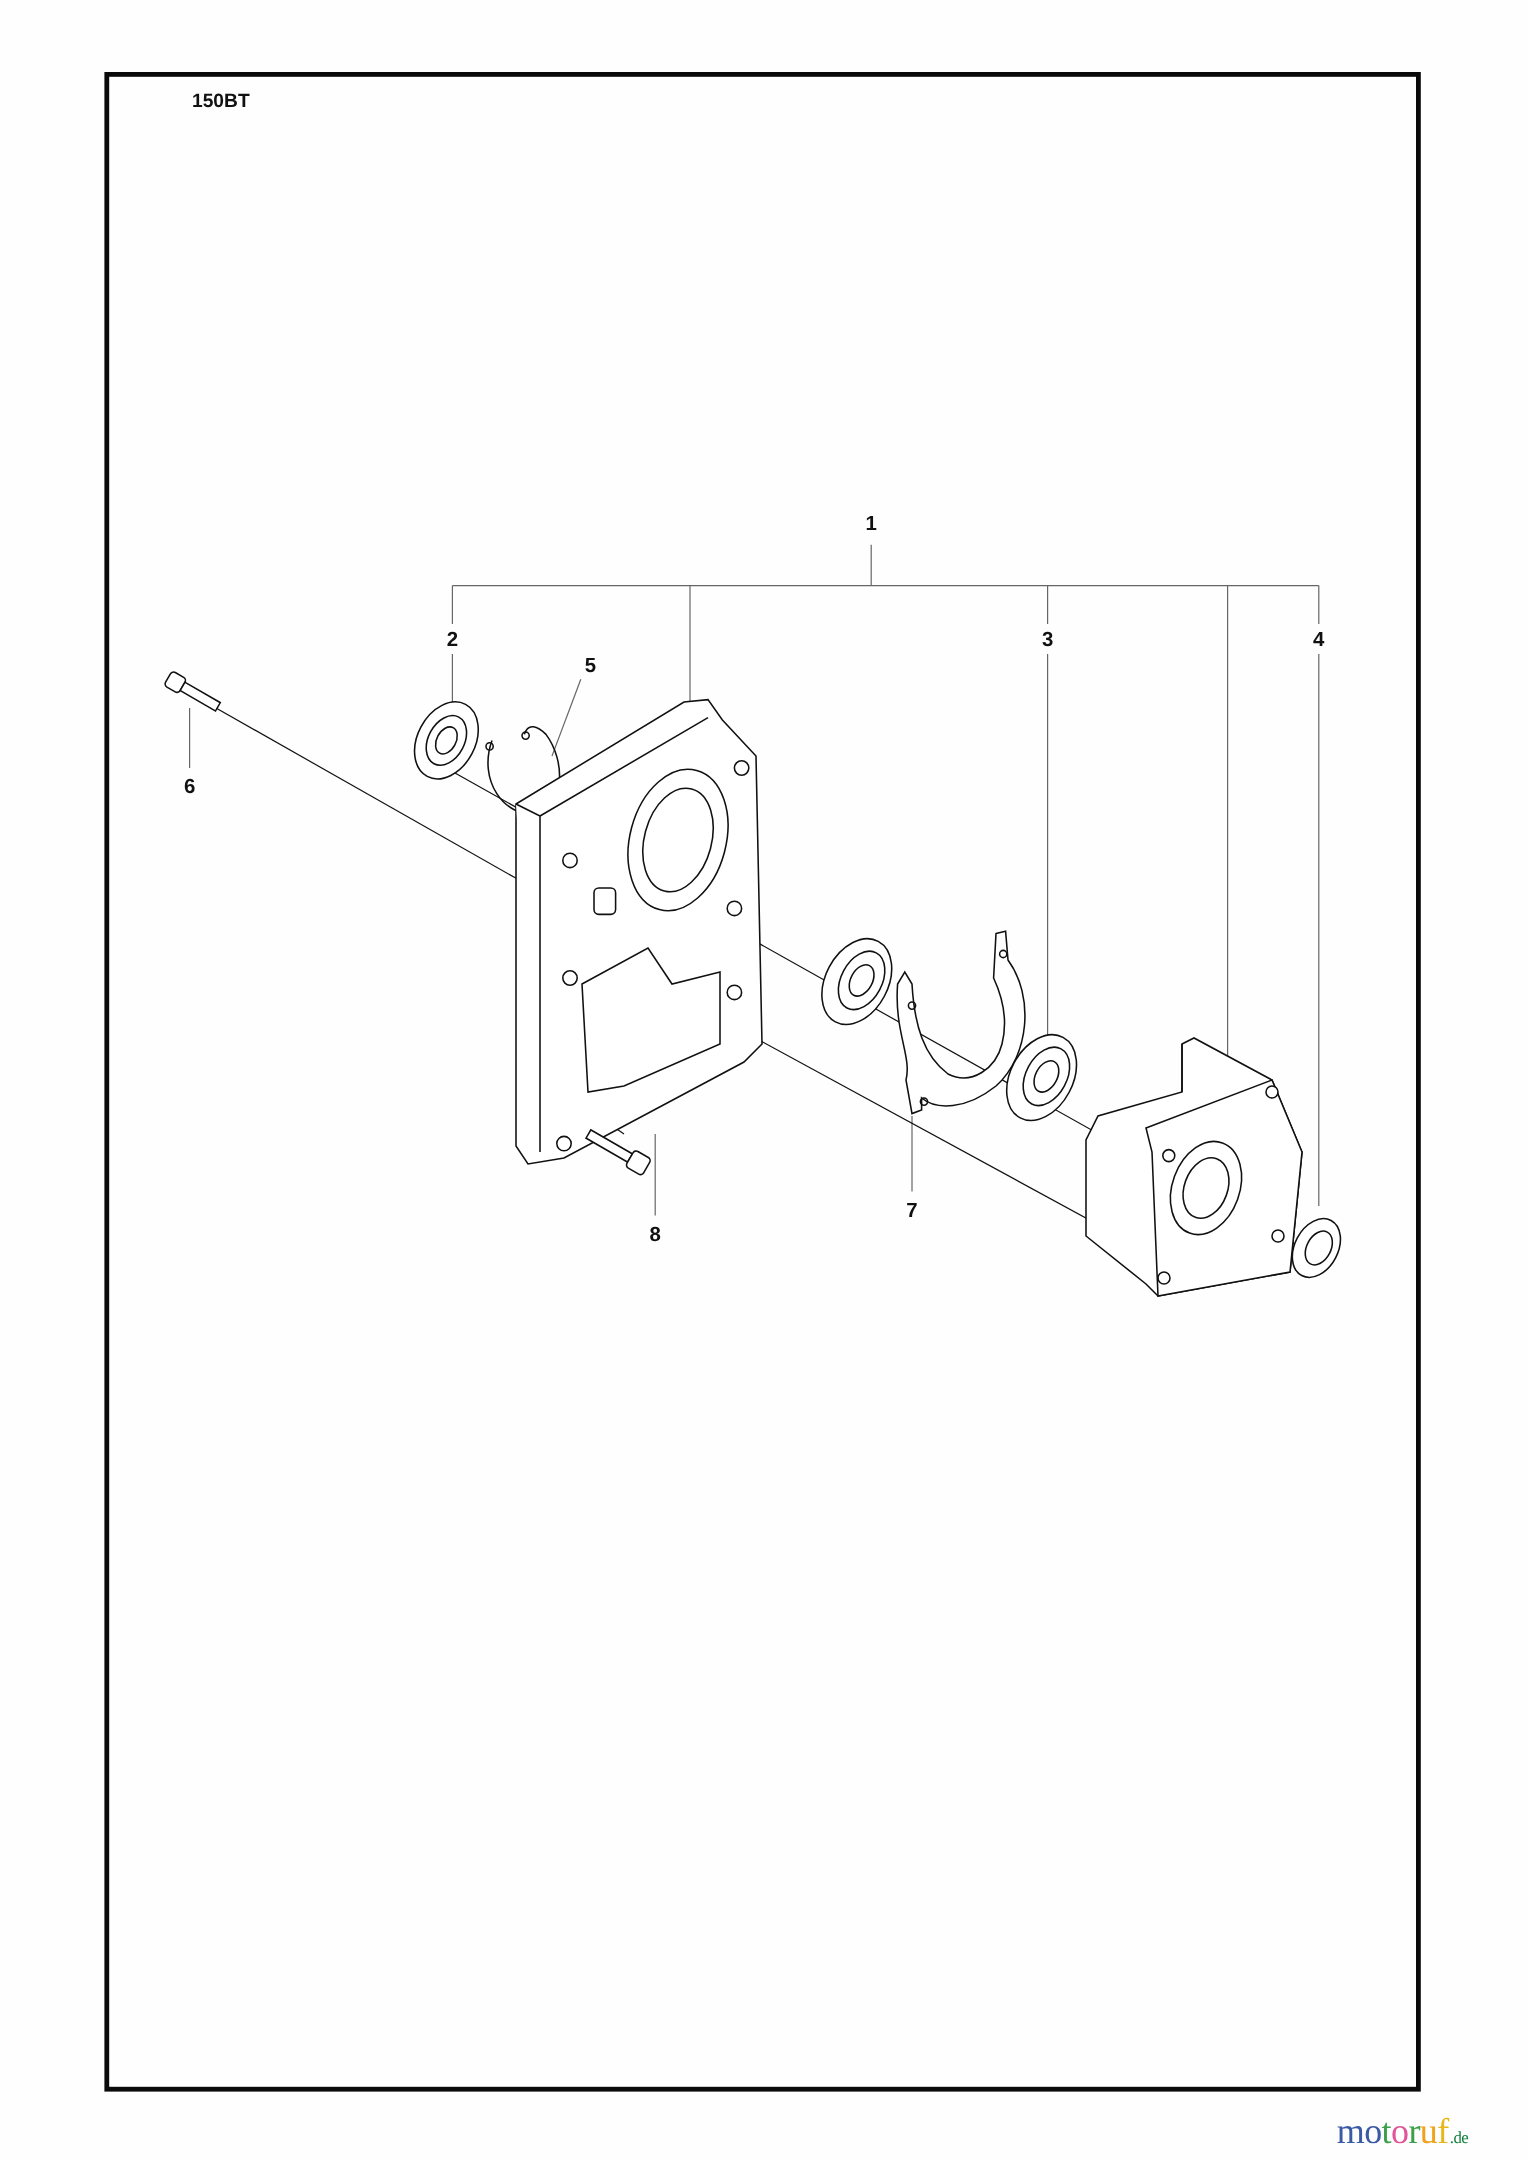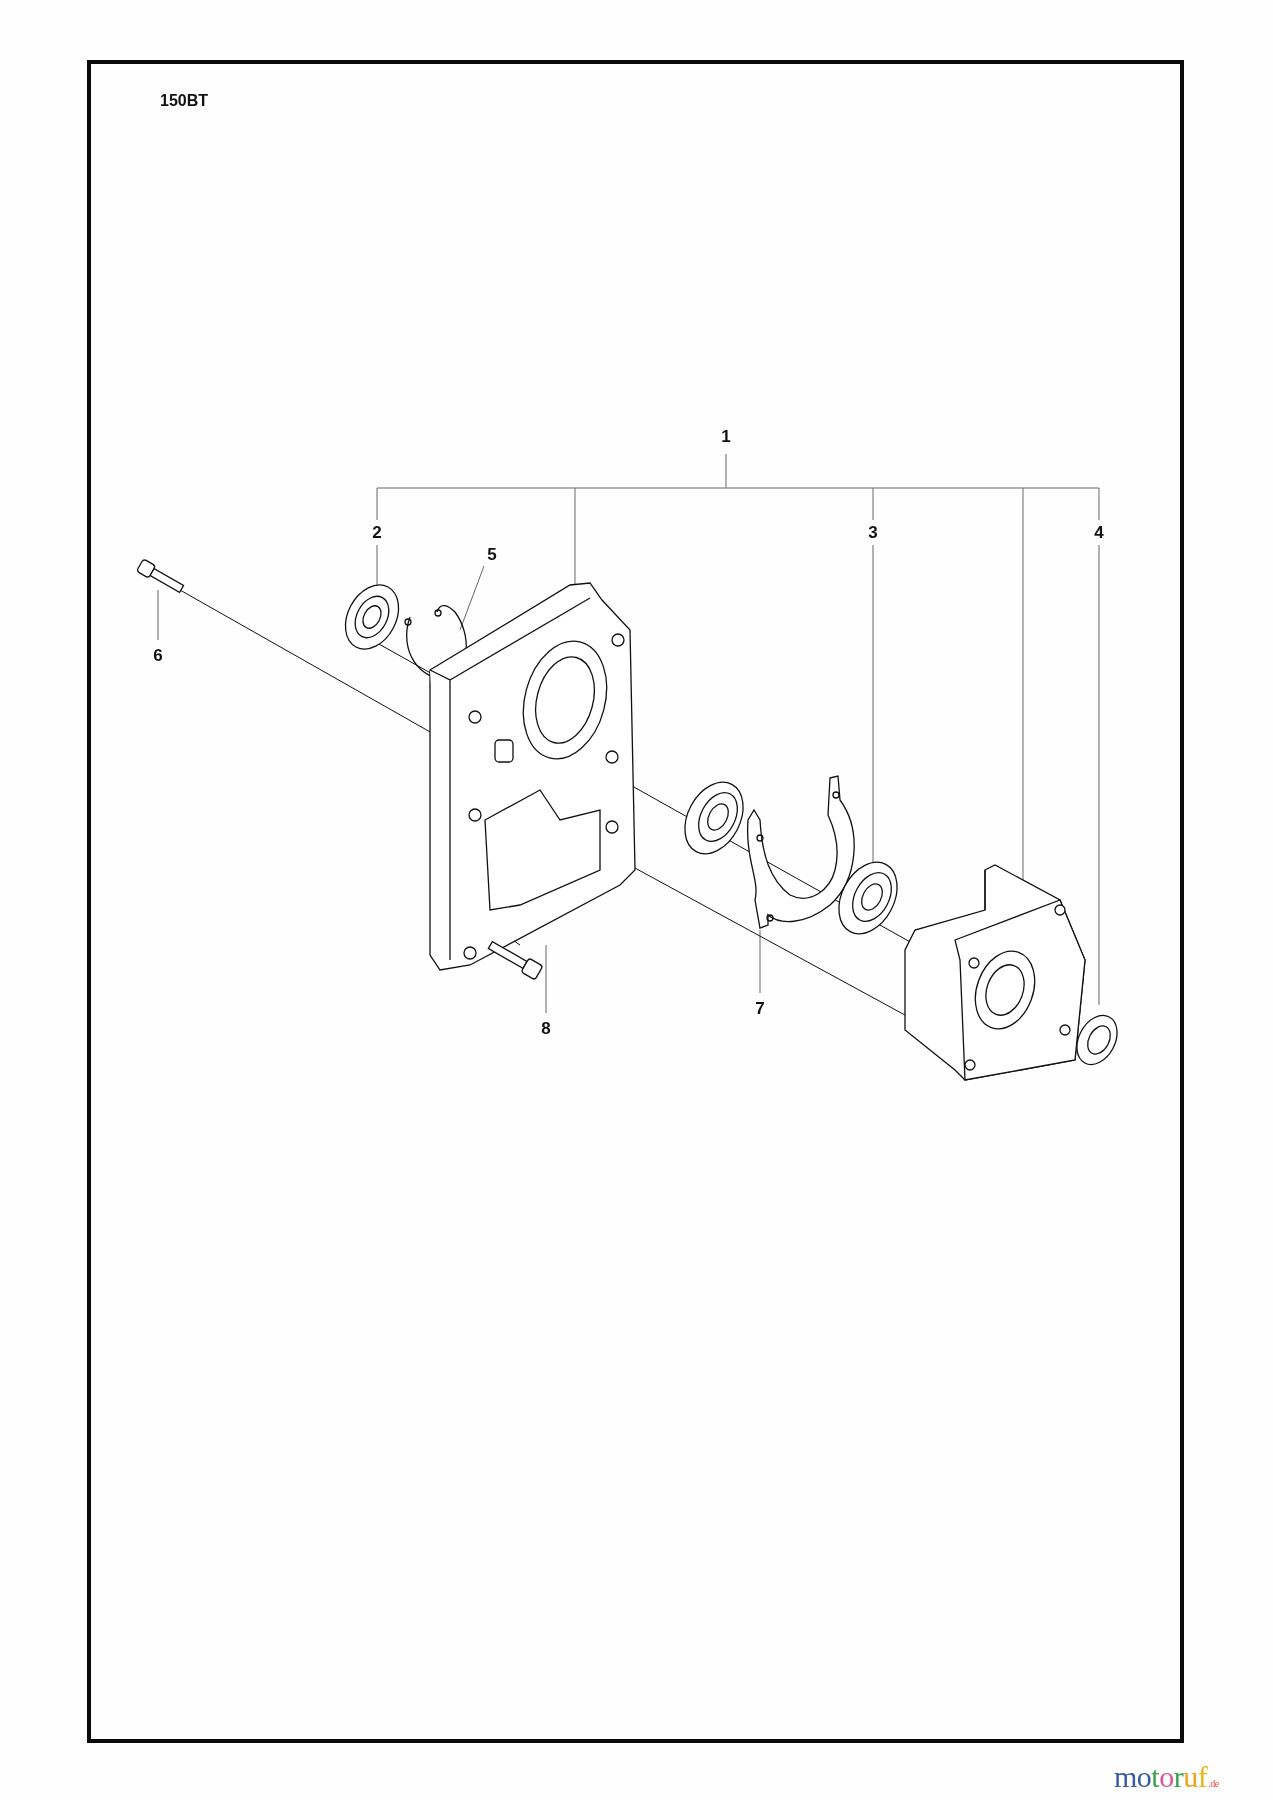--- a/index.html
+++ b/index.html
@@ -1,23 +1,23 @@
 <!DOCTYPE html>
 <html><head>
 <meta charset="utf-8">
 <style>
   html, body { margin:0; padding:0; background:#fdfefd; }
   body { width:1273px; height:1800px; position:relative; overflow:hidden; font-family:"Liberation Sans", sans-serif; }
   .frame { position:absolute; left:87px; top:60px; width:1089px; height:1675px; border:4px solid #0a0a0a; box-sizing:content-box; }
-  .model { position:absolute; left:160px; top:92px; font-weight:bold; font-size:16px; color:#111; }
+  .model { position:absolute; left:160px; top:76px; font-weight:bold; font-size:16px; color:#111; }
   svg.drawing { position:absolute; left:0; top:0; }
   .callout { position:absolute; font-weight:bold; font-size:17px; color:#111; transform:translate(-50%,-50%); font-family:"Liberation Sans", sans-serif; }
   .logo { position:absolute; left:1114px; top:1762px; font-family:"Liberation Serif", serif; font-size:30px; letter-spacing:-0.5px; line-height:1; }
   .logo span { display:inline-block; }
-  .logo .de { font-size:10px; color:#ef4444; margin-left:1px; }
+  .logo .de { font-size:14px; color:#15803d; margin-left:1px; }
 </style>
 </head>
 <body>
 
 <div class="frame"></div>
 <div class="model">150BT</div>
 
 <svg class="drawing" width="1273" height="1800" viewBox="0 0 1273 1800" fill="none" stroke="#111" stroke-width="1.3">
 
   <g stroke="#666" stroke-width="1">

